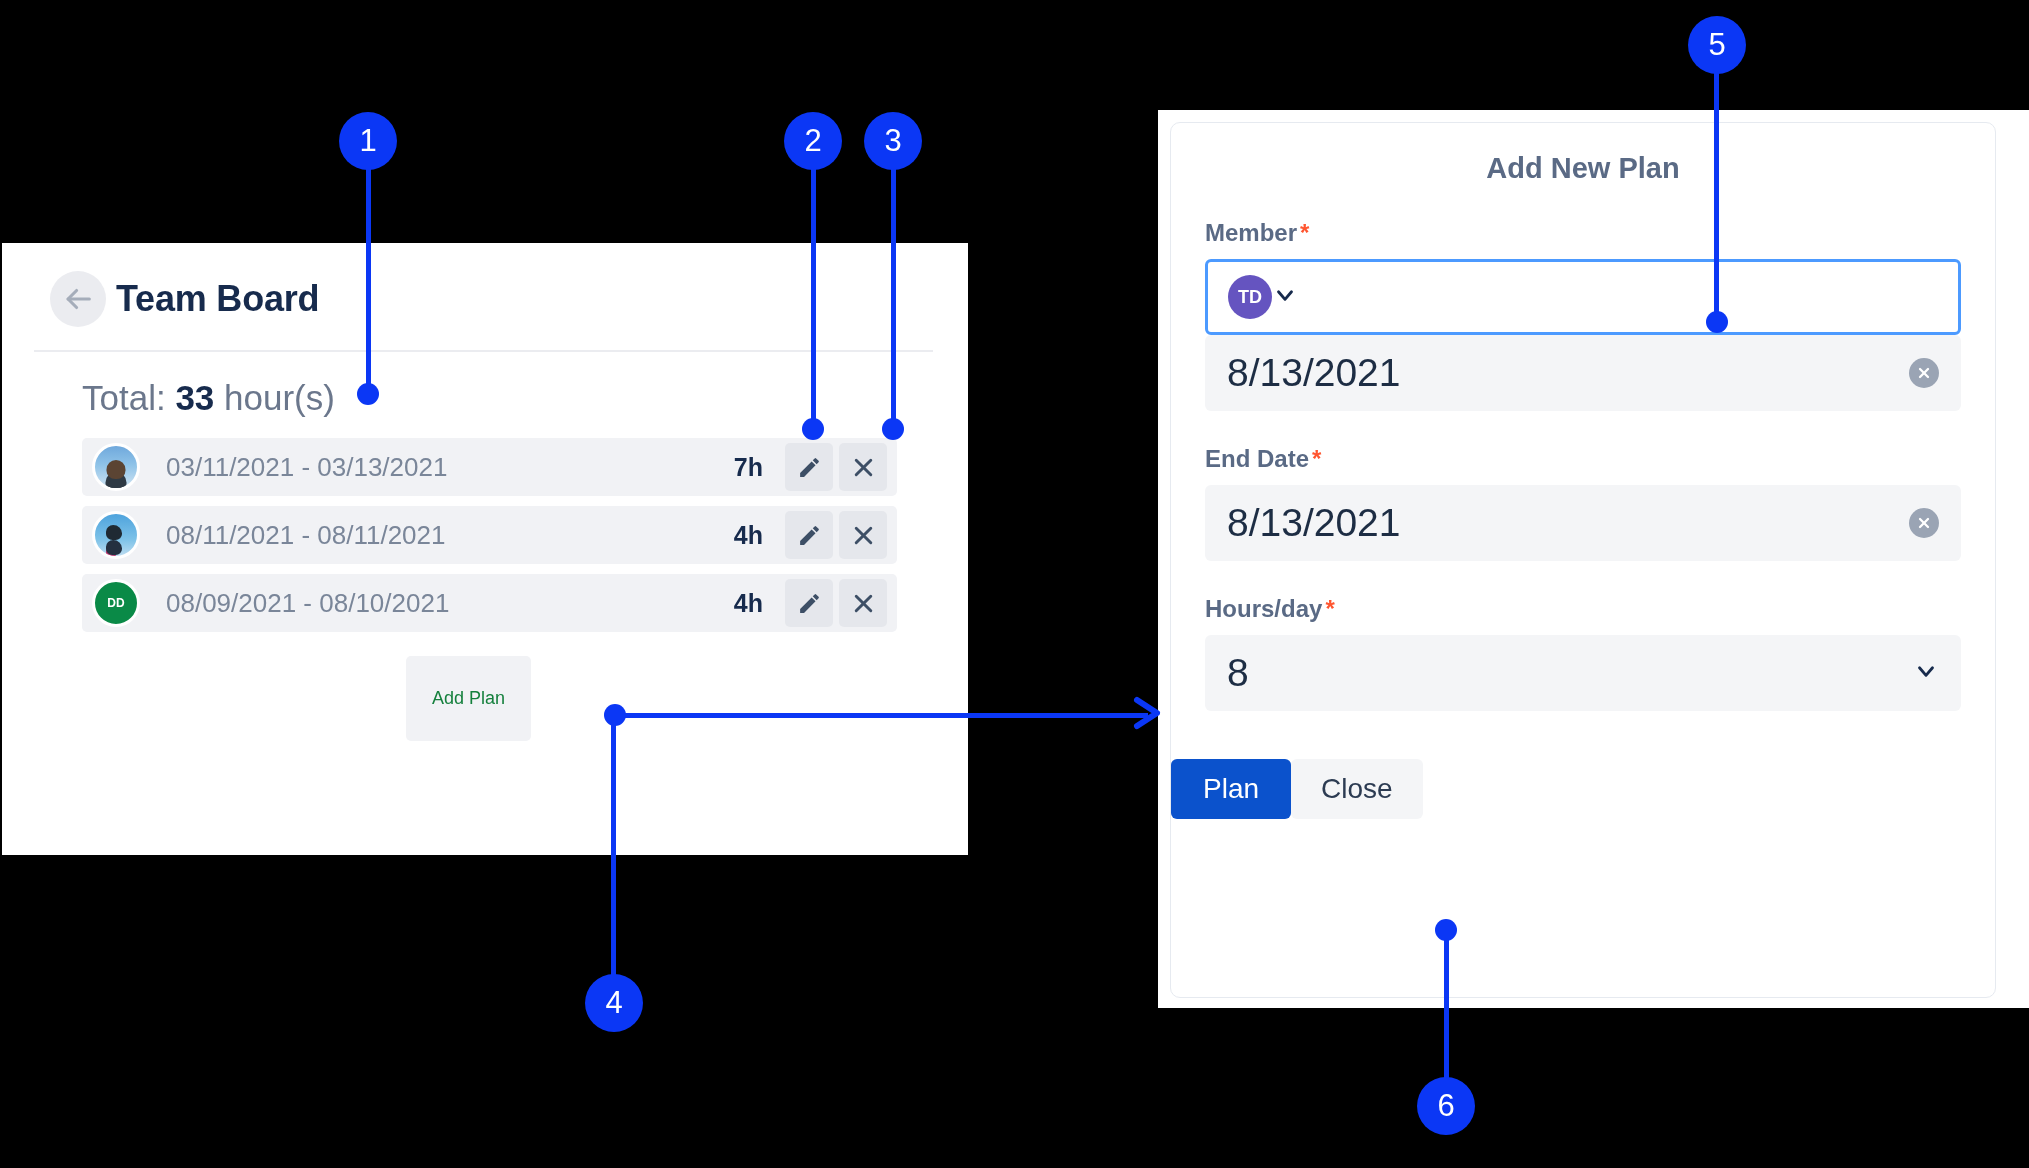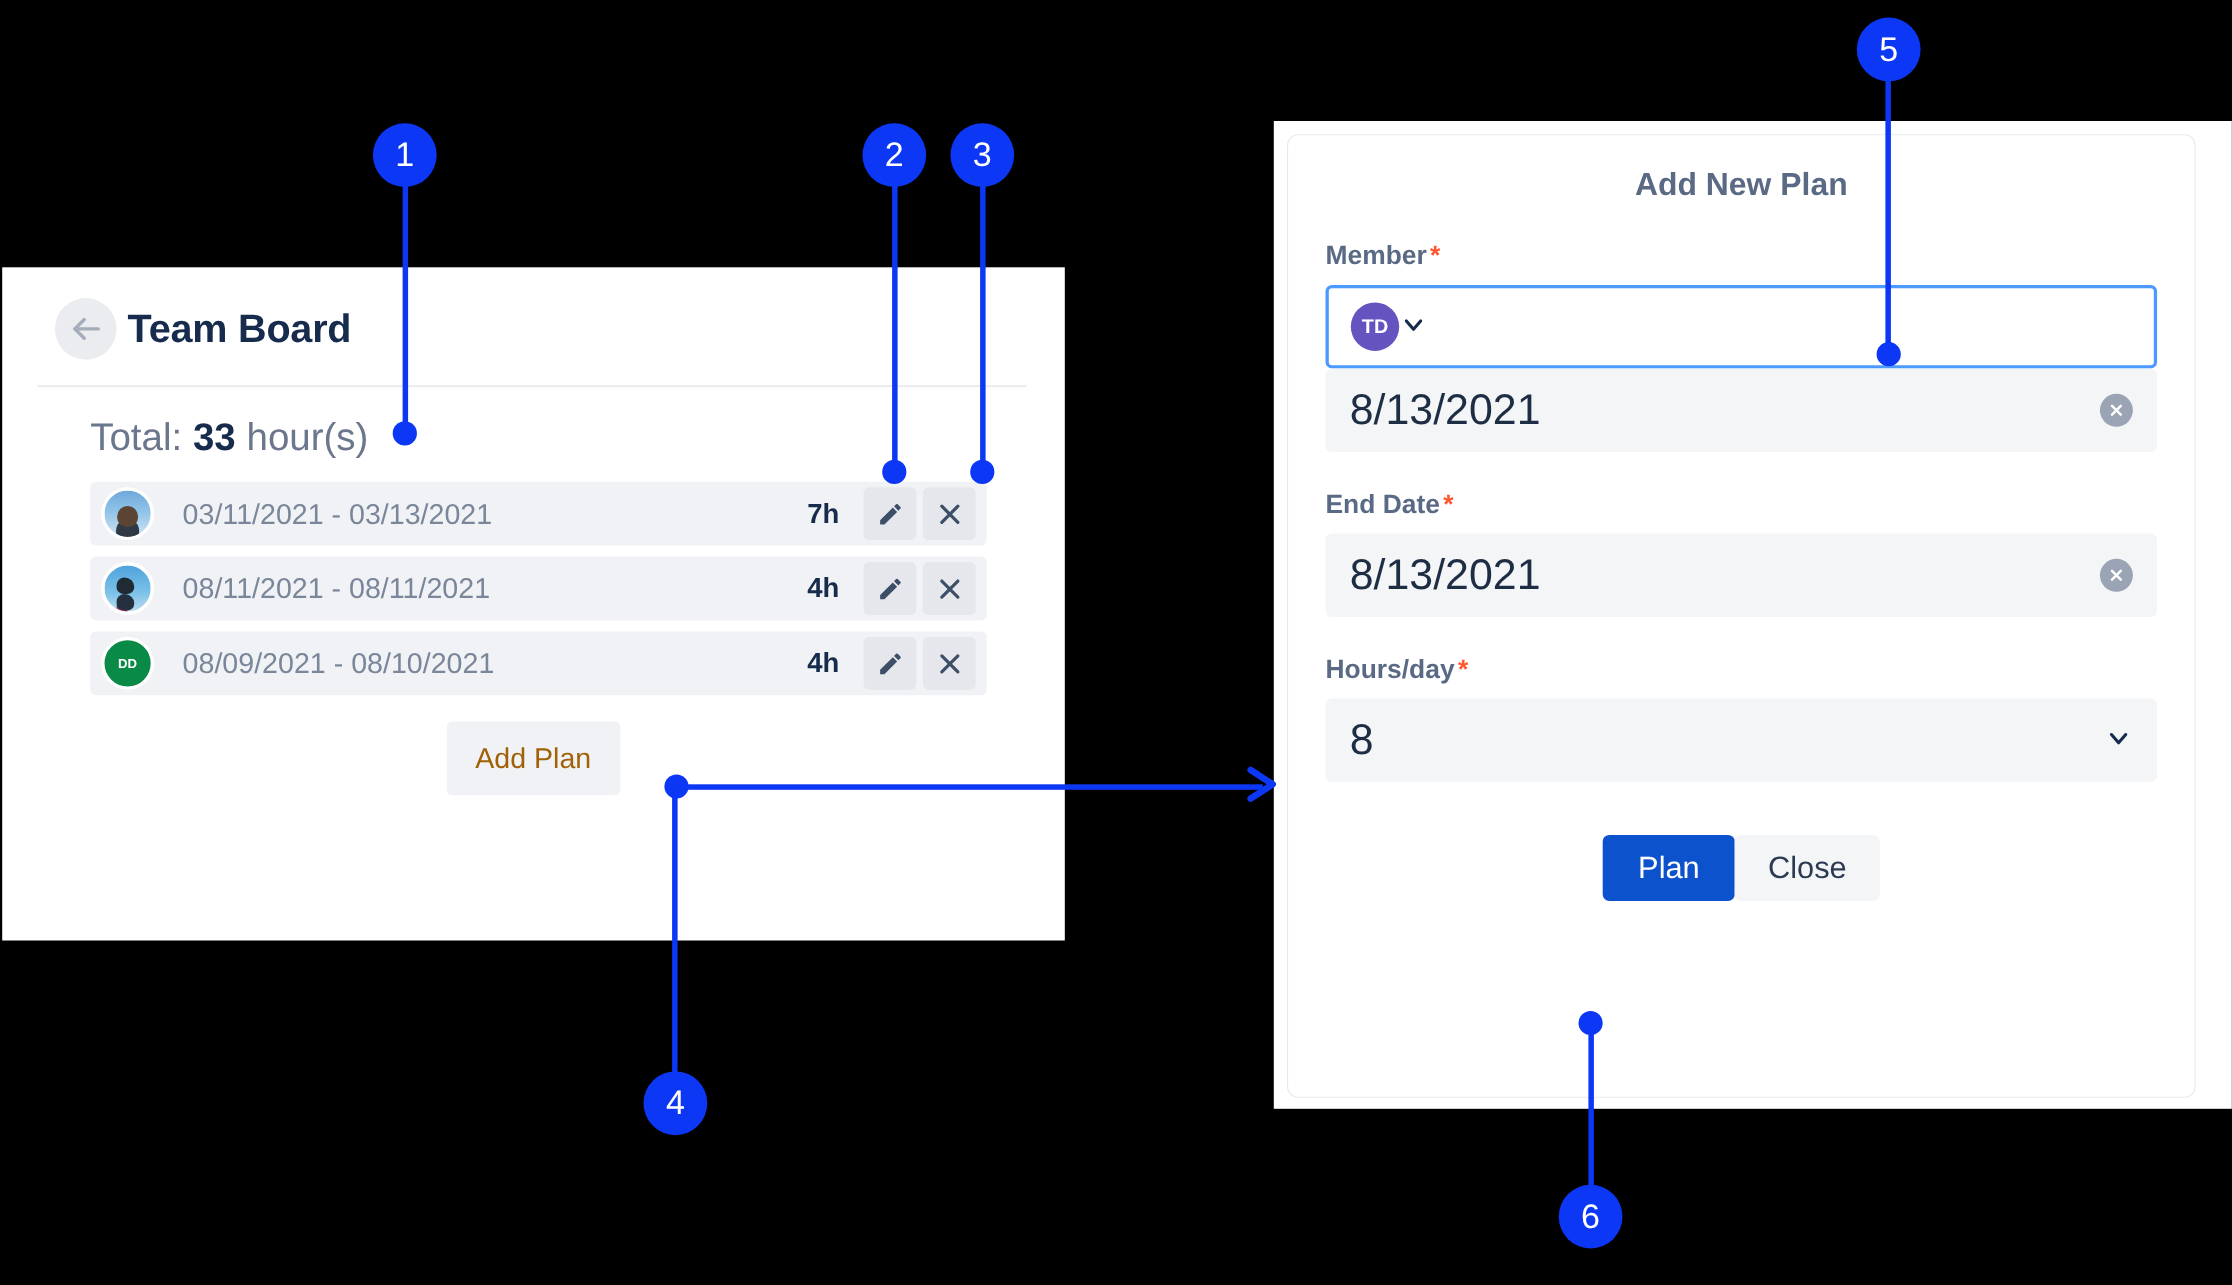--- a/index.html
+++ b/index.html
@@ -83,21 +83,21 @@
     width: 48px; height: 48px; border-radius: 5px; background: #e5e7ec;
     display: flex; align-items: center; justify-content: center;
     margin-right: 6px; border: none; cursor: pointer;
   }
   .icon-btn:last-child { margin-right: 10px; }
   .icon-btn svg { display: block; }
 
   .add-plan-btn {
     margin: 14px 0 0 404px;
     background: #f1f2f5; border: none; border-radius: 5px;
-    padding: 18px 26px; font-size: 26px; color: #a16207;
+    padding: 32px 26px; font-size: 18px; color: #15803d;
     font-family: "Liberation Sans", sans-serif; cursor: pointer;
   }
 
   
   .right-shadow {
     position: absolute; left: 1158px; top: 110px;
     width: 871px; height: 898px; background: #ffffff;
   }
   .right-card {
     position: absolute; left: 1170px; top: 122px;
@@ -132,21 +132,21 @@
   }
   .input-grey .val { font-size: 39px; color: #1d2d44; flex: 1 1 auto; }
   .clear-circle {
     width: 30px; height: 30px; border-radius: 50%; background: #9aa4b4;
     display: flex; align-items: center; justify-content: center; cursor: pointer;
     flex: 0 0 auto;
   }
   .chev { flex: 0 0 auto; }
 
   .form-actions {
-    display: flex; justify-content: center; align-items: center;
+    display: flex; justify-content: flex-start; align-items: center;
     margin-top: 48px;
   }
   .btn-plan {
     background: #0b52cc; color: #ffffff; border: none; border-radius: 6px;
     font-size: 28px; padding: 14px 32px; cursor: pointer;
     font-family: "Liberation Sans", sans-serif;
   }
   .btn-close {
     background: #f4f5f7; color: #2c3b52; border: none; border-radius: 6px;
     font-size: 28px; padding: 14px 30px; cursor: pointer;

